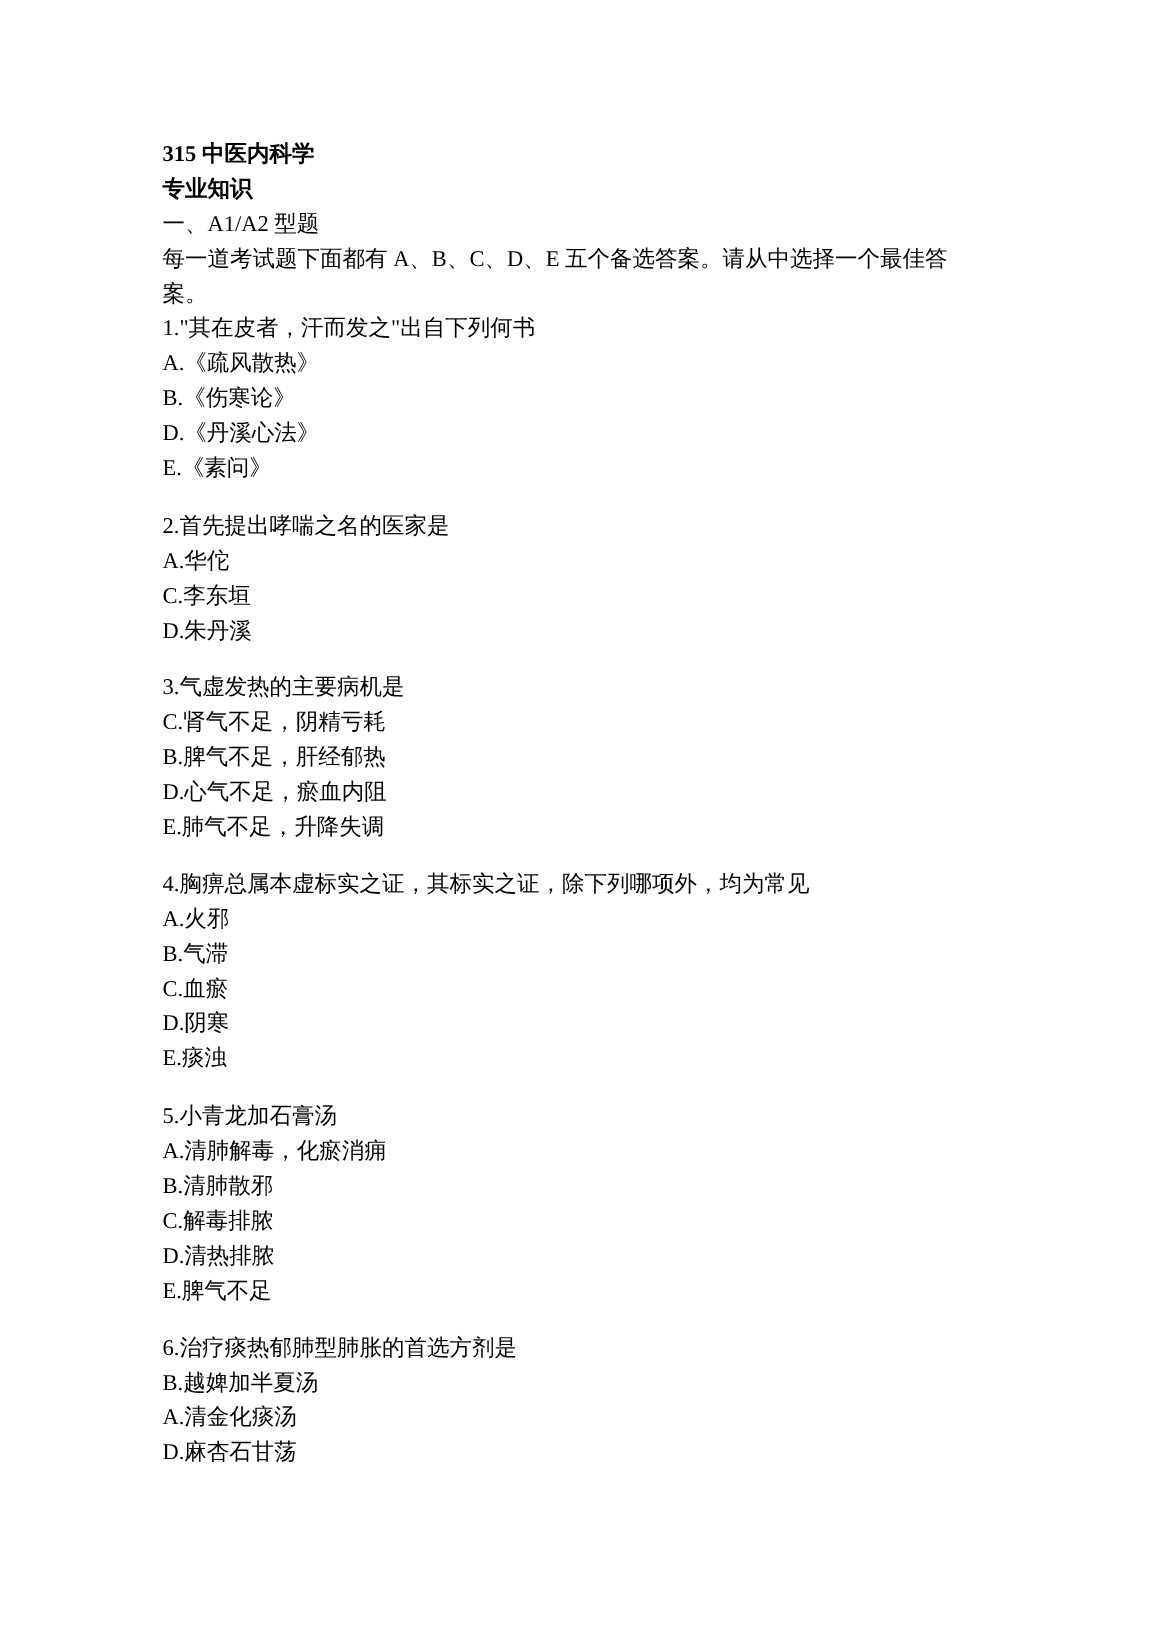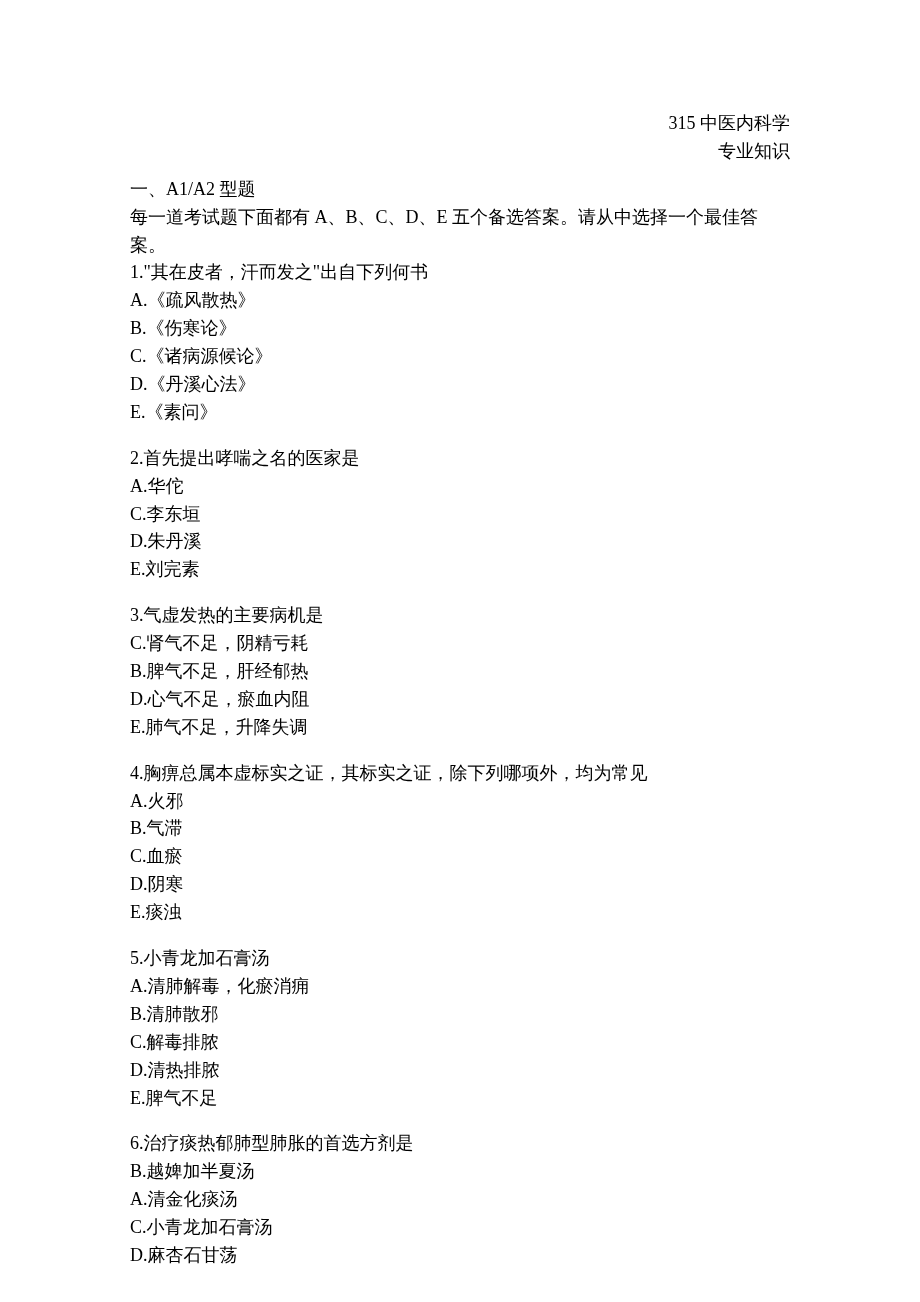--- a/index.html
+++ b/index.html
@@ -12,25 +12,24 @@
     line-height: 1.55;
   }
   .page {
     width: 920px;
     min-height: 1302px;
     box-sizing: border-box;
     padding: 110px 130px 40px 130px;
     position: relative;
   }
   .title-line {
-    text-align: right;
-    font-weight: normal;
+    text-align: left;
+    font-weight: bold;
   }
   .section-heading {
-    margin-top: 10px;
   }
   .instructions {
     font-weight: normal;
   }
   .question-block {
     margin-top: 0;
   }
   .option {
     display: block;
   }
@@ -46,33 +45,31 @@
   <div class="title-line">315 中医内科学</div>
   <div class="title-line">专业知识</div>
 
   <div class="section-heading">一、A1/A2 型题</div>
   <div class="instructions">每一道考试题下面都有 A、B、C、D、E 五个备选答案。请从中选择一个最佳答案。</div>
 
   <div class="question-block">
     <span>1.</span><span>"其在皮者，汗而发之"出自下列何书</span>
     <span class="option">A.《疏风散热》</span>
     <span class="option">B.《伤寒论》</span>
-    <span class="option">C.《诸病源候论》</span>
     <span class="option">D.《丹溪心法》</span>
     <span class="option">E.《素问》</span>
   </div>
 
   <div class="spacer"></div>
 
   <div class="question-block">
     <span>2.</span><span>首先提出哮喘之名的医家是</span>
     <span class="option">A.华佗</span>
     <span class="option">C.李东垣</span>
     <span class="option">D.朱丹溪</span>
-    <span class="option">E.刘完素</span>
   </div>
 
   <div class="spacer"></div>
 
   <div class="question-block">
     <span>3.</span><span>气虚发热的主要病机是</span>
     <span class="option">C.肾气不足，阴精亏耗</span>
     <span class="option">B.脾气不足，肝经郁热</span>
     <span class="option">D.心气不足，瘀血内阻</span>
     <span class="option">E.肺气不足，升降失调</span>
@@ -99,18 +96,17 @@
     <span class="option">D.清热排脓</span>
     <span class="option">E.脾气不足</span>
   </div>
 
   <div class="spacer"></div>
 
   <div class="question-block">
     <span>6.</span><span>治疗痰热郁肺型肺胀的首选方剂是</span>
     <span class="option">B.越婢加半夏汤</span>
     <span class="option">A.清金化痰汤</span>
-    <span class="option">C.小青龙加石膏汤</span>
     <span class="option">D.麻杏石甘荡</span>
     
   </div>
 
 </div>
 
 </body></html>

